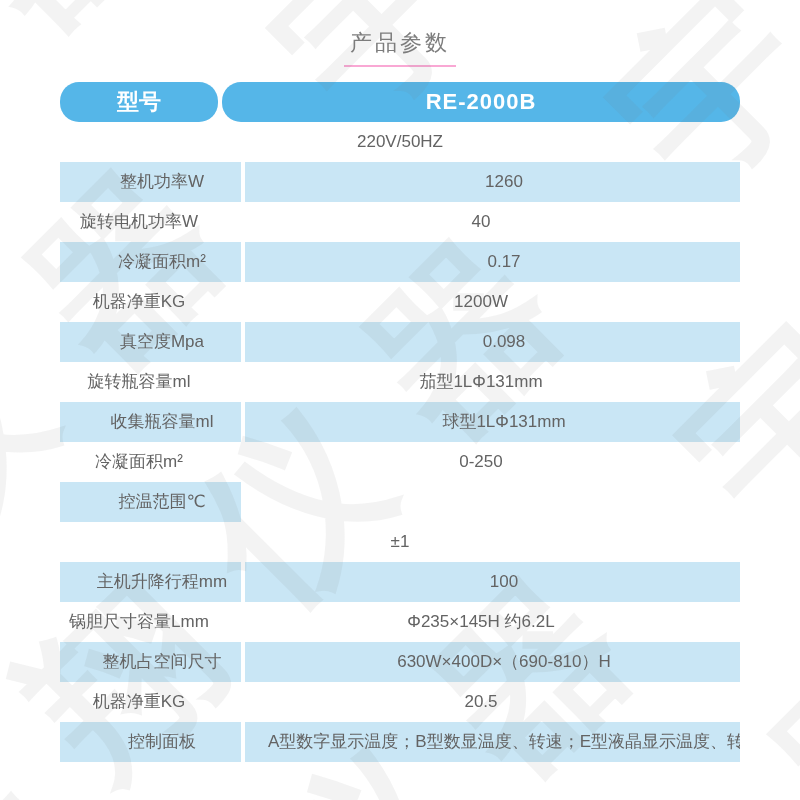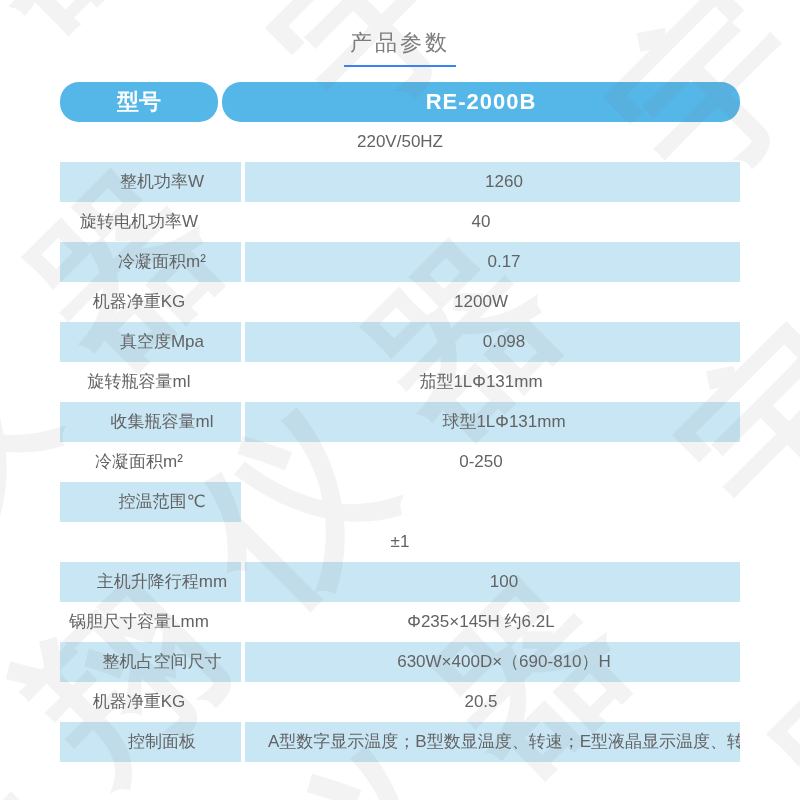--- a/index.html
+++ b/index.html
@@ -8,21 +8,21 @@
     font-family:"Liberation Sans","DejaVu Sans",sans-serif;
     -webkit-font-smoothing:antialiased;
   }
   .page{position:relative;width:800px;height:800px;overflow:hidden;background:#ffffff;}
 
   
   .title-wrap{position:absolute;top:0;left:0;right:0;text-align:center;z-index:2;}
   .page-title{
     display:inline-block;margin-top:28px;padding:0 6px 7px 6px;
     font-size:22px;letter-spacing:3px;color:var(--title-text,#7d7d7d);
-    border-bottom:2px solid #3b82f6;
+    border-bottom:2px solid #f9a8d4;
   }
 
   
   .spec-table{position:absolute;top:82px;left:60px;width:680px;z-index:1;}
   .row{display:flex;height:40px;line-height:40px;text-align:center;
        font-size:17px;color:var(--text,#636363);}
   .cell{overflow:hidden;white-space:nowrap;}
   .cell-l{width:158px;margin-right:4px;}
   .cell-r{flex:1;}
   .row.header .cell{

